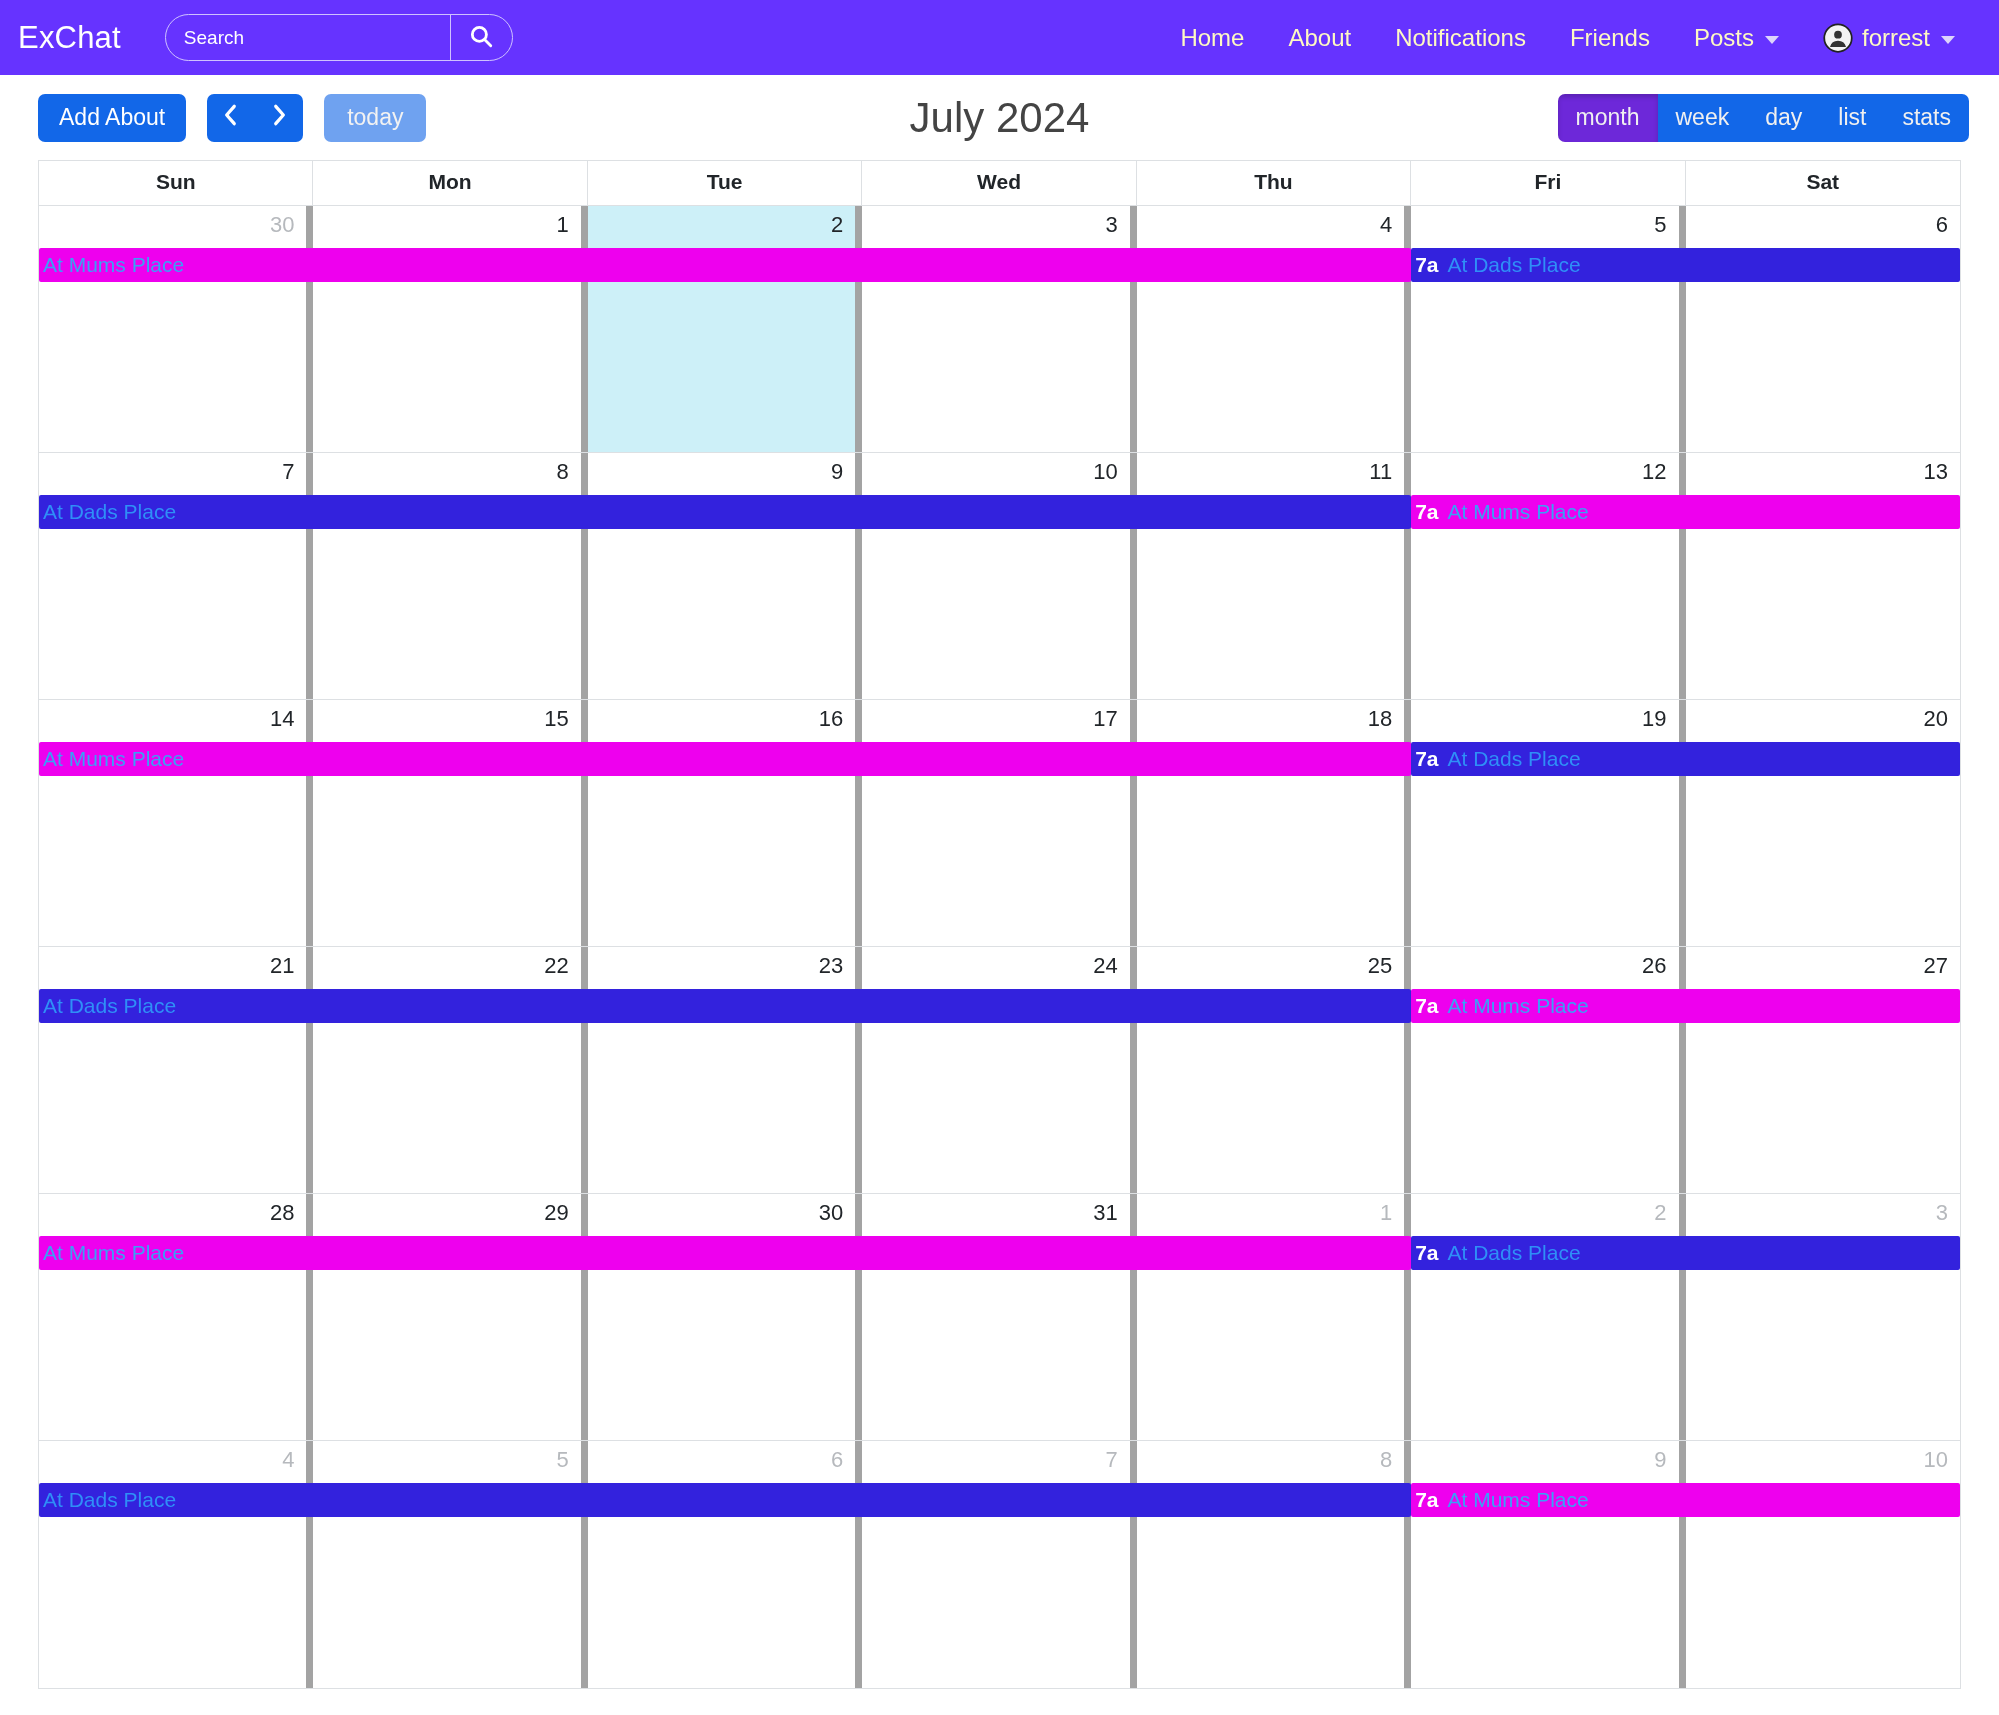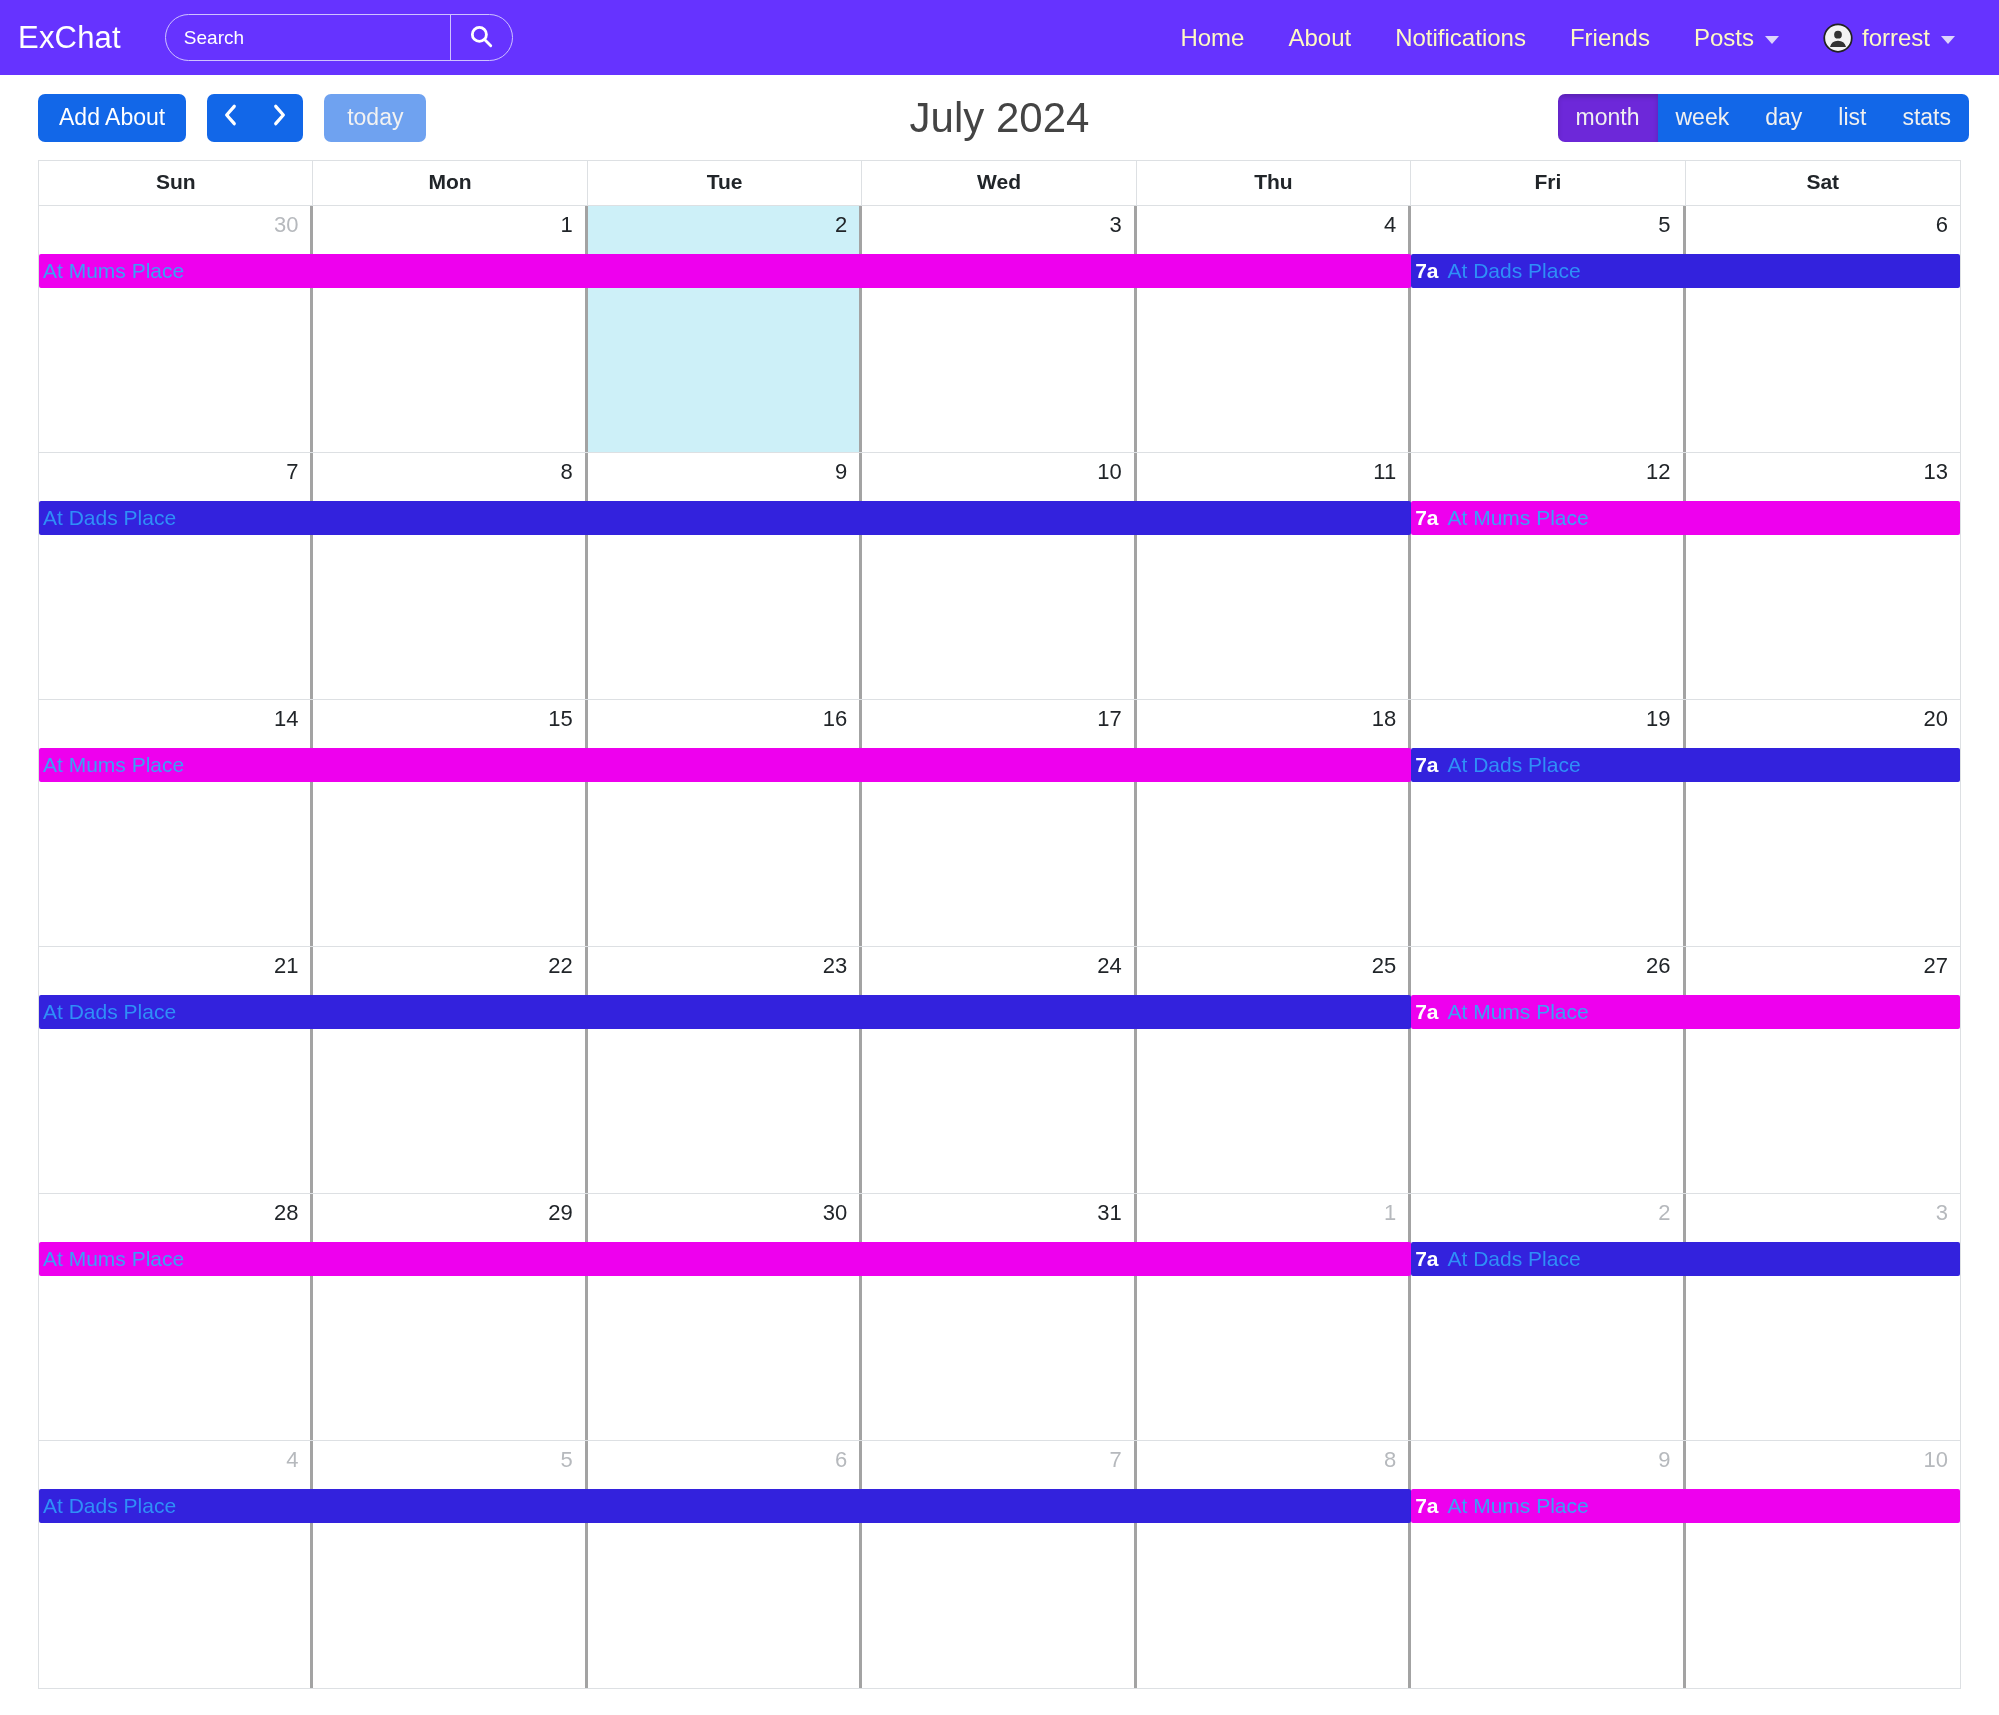--- a/index.html
+++ b/index.html
@@ -183,35 +183,35 @@
     height: 247px;
   }
   .week:last-child { border-bottom: none; }
   .week .daynums {
     display: grid;
     grid-template-columns: repeat(7, 1fr);
     position: absolute;
     inset: 0;
   }
   .week .daycell {
-    border-right: 3px solid #a3a3a3;
+    border-right: 7px solid #a3a3a3;
     padding: 6px 12px 0 0;
     text-align: right;
     font-size: 22px;
     color: #212529;
   }
   .week .daycell:last-child { border-right: none; }
   .week .daycell.other { color: #b6b9bd; }
   .week .daycell.today { background: #cdf0f8; }
   .week .daycell.today .num { color: #212529; }
 
   .events {
     position: absolute;
     left: 0; right: 0;
-    top: 48px;
+    top: 42px;
     height: 34px;
     z-index: 3;
   }
   .evt {
     position: absolute;
     height: 34px;
     display: flex;
     align-items: center;
     font-size: 21px;
     padding-left: 4px;

